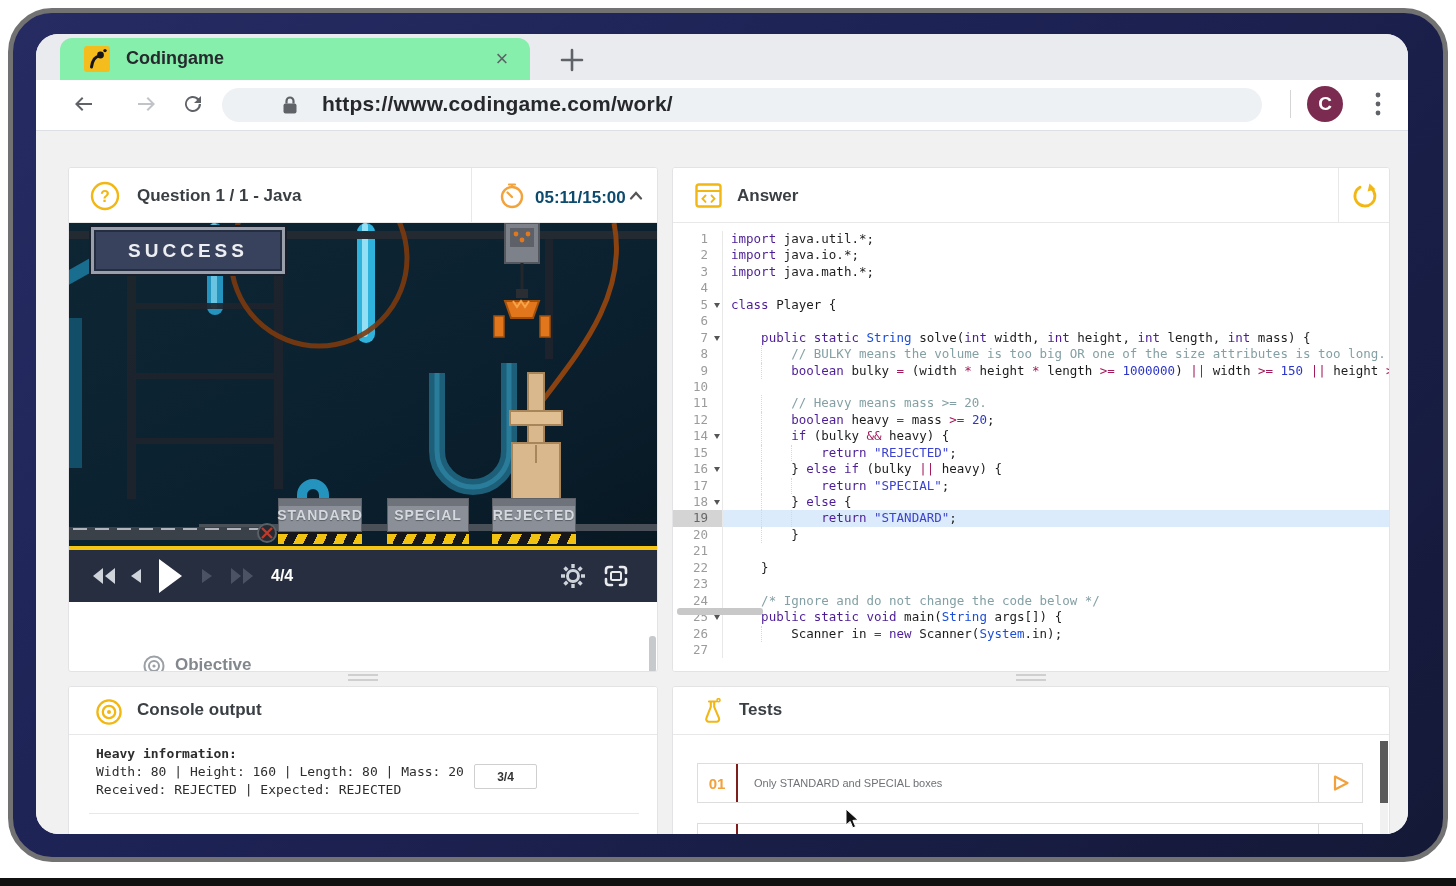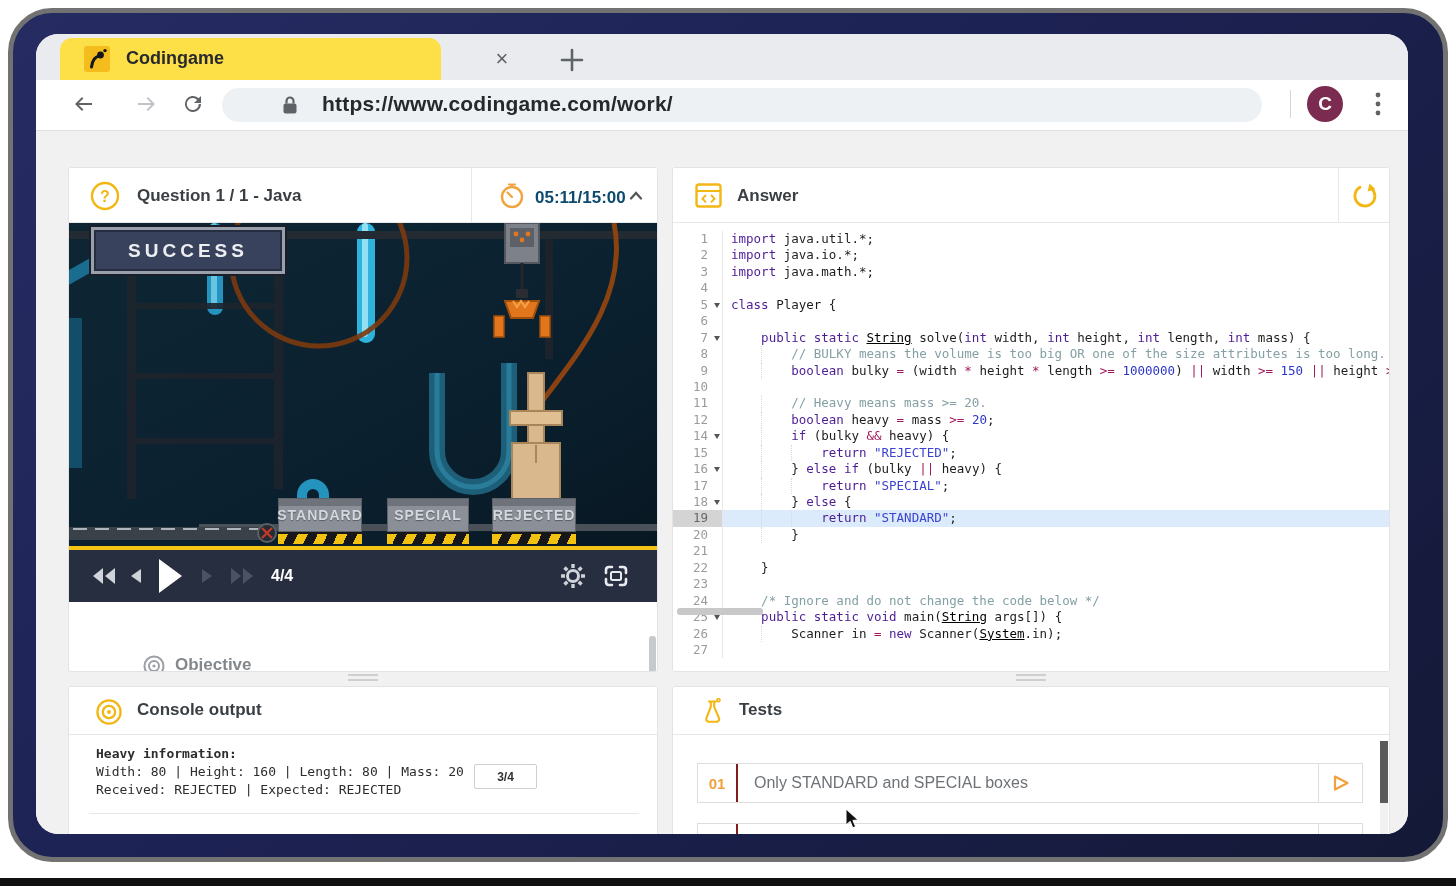--- a/index.html
+++ b/index.html
@@ -11,21 +11,21 @@
            background:linear-gradient(135deg,#262b62 0%,#1d2254 45%,#141937 100%);
            border:5px solid #727272; }
   .laptop-base { position:absolute; left:0; top:878px; width:1456px; height:8px; background:#111; }
 
   .browser { position:absolute; left:36px; top:34px; width:1372px; height:800px; border-radius:22px;
              background:#fff; overflow:hidden; }
   .canvas { position:absolute; left:-36px; top:-34px; width:1456px; height:886px; }
 
   
   .tabstrip { position:absolute; left:36px; top:34px; width:1372px; height:46px; background:#e9ebee; }
-  .tab { position:absolute; left:60px; top:38px; width:381px; height:42px; background:#fde047;
+  .tab { position:absolute; left:60px; top:38px; width:470px; height:42px; background:#86efac;
          border-radius:12px 12px 0 0; display:flex; align-items:center; }
   .favicon { position:absolute; left:24px; top:8px; width:26px; height:26px; }
   .tab-title { position:absolute; left:66px; top:10px; font-size:18px; font-weight:bold; color:#27292e; }
   .tab-close { position:absolute; left:428px; top:7px; width:28px; height:28px; font-size:22px; color:#5f6368;
                display:flex; align-items:center; justify-content:center; }
   .new-tab { position:absolute; left:556px; top:44px; width:32px; height:32px; color:#5f6368; }
   .toolbar { position:absolute; left:36px; top:80px; width:1372px; height:51px; background:#fff;
              border-bottom:1px solid #dcdfe3; }
   .nav-ic { position:absolute; top:92px; width:24px; height:24px; }
   .urlbar { position:absolute; left:222px; top:88px; width:1040px; height:34px; border-radius:17px; background:#eef1f4;
@@ -78,42 +78,42 @@
               font-family:"DejaVu Sans Mono", monospace; font-size:12.5px; white-space:pre; }
   .gutter-cell { flex:0 0 50px; width:50px; text-align:right; padding-right:14px; color:#9b9b9b;
                  border-right:1px solid #e8e8e8; background:#fff; position:relative; }
   .code-row.active .gutter-cell { background:#d4d4d4; color:#666; }
   .code-cell { flex:1; padding-left:8px; color:#1d1d1d; }
   .code-row.active .code-cell { background:#dcebfb; }
   .fold { position:absolute; right:2px; top:6px; width:0; height:0;
           border-left:3.5px solid transparent; border-right:3.5px solid transparent; border-top:5px solid #555; }
   .guide { position:absolute; top:0; bottom:0; border-left:1px dotted #d8d8d8; }
   .tk-k { color:#4c1d95; } .tk-o { color:#a3195b; }
-  .tk-t { color:#000000;text-decoration:underline; } .tk-c { color:#84a0a4; }
+  .tk-t { color:#1d4ed8; } .tk-c { color:#84a0a4; }
   .tk-s { color:#3c43cf; } .tk-n { color:#2b35c8; } .tk-p { color:#1d1d1d;margin-top:16px; }
   .h-scroll-thumb { position:absolute; left:4px; top:440px; width:86px; height:7px; background:#c8c8c8; border-radius:3px; }
 
   
   #c-panel { left:68px; top:686px; width:590px; height:160px; }
   .console-body { position:absolute; left:27px; top:58px; font-family:"DejaVu Sans Mono", monospace;
                   font-size:13px; color:#2d2d2d; line-height:18px; }
   .console-bold { font-weight:bold; }
   .console-badge { position:absolute; left:405px; top:77px; width:63px; height:25px; border:1px solid #cfcfcf;
                    border-radius:2px; display:flex; align-items:center; justify-content:center;
                    font-size:12px; font-weight:bold; color:#333; }
   .console-hr { position:absolute; left:20px; top:126px; width:550px; height:1px; background:#e8e8e8; }
 
   
   #t-panel { left:672px; top:686px; width:718px; height:160px; }
   .tests-scrollbar { position:absolute; right:1px; top:54px; width:8px; bottom:0; background:#f1f1f1; }
   .tests-thumb { position:absolute; right:1px; top:54px; width:8px; height:62px; background:#5a5a5a; }
   .test-row { position:absolute; left:24px; width:666px; height:40px; border:1px solid #ddd; background:#fff; display:flex; }
   .test-num { flex:0 0 40px; border-right:2px solid #7f1d1d; display:flex; align-items:center; justify-content:center;
               color:#f2a13c; font-weight:bold; font-size:15px; }
-  .test-label { flex:1; display:flex; align-items:center; padding-left:16px; color:#6e7277; font-size:16px; }
+  .test-label { flex:1; display:flex; align-items:center; padding-left:16px; color:#6e7277; font-size:11px; }
   .test-play { flex:0 0 44px; border-left:1px solid #ddd; display:flex; align-items:center; justify-content:center; }
 
   .resize-handle { position:absolute; width:30px; height:8px; }
   .resize-handle span { display:block; height:2px; background:#cfcfcf; margin-bottom:3px; }
 
   .cursor { position:absolute; left:845px; top:808px; }
 </style>
 </head>
 <body>
 

